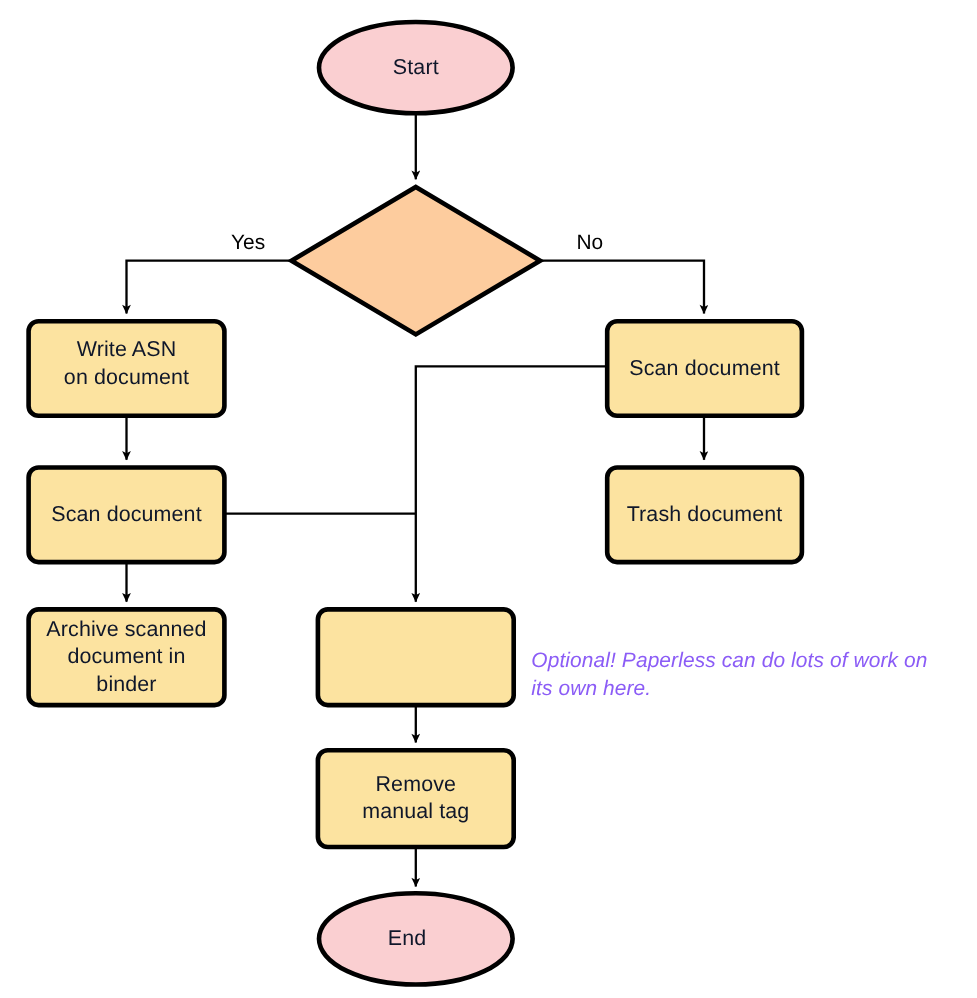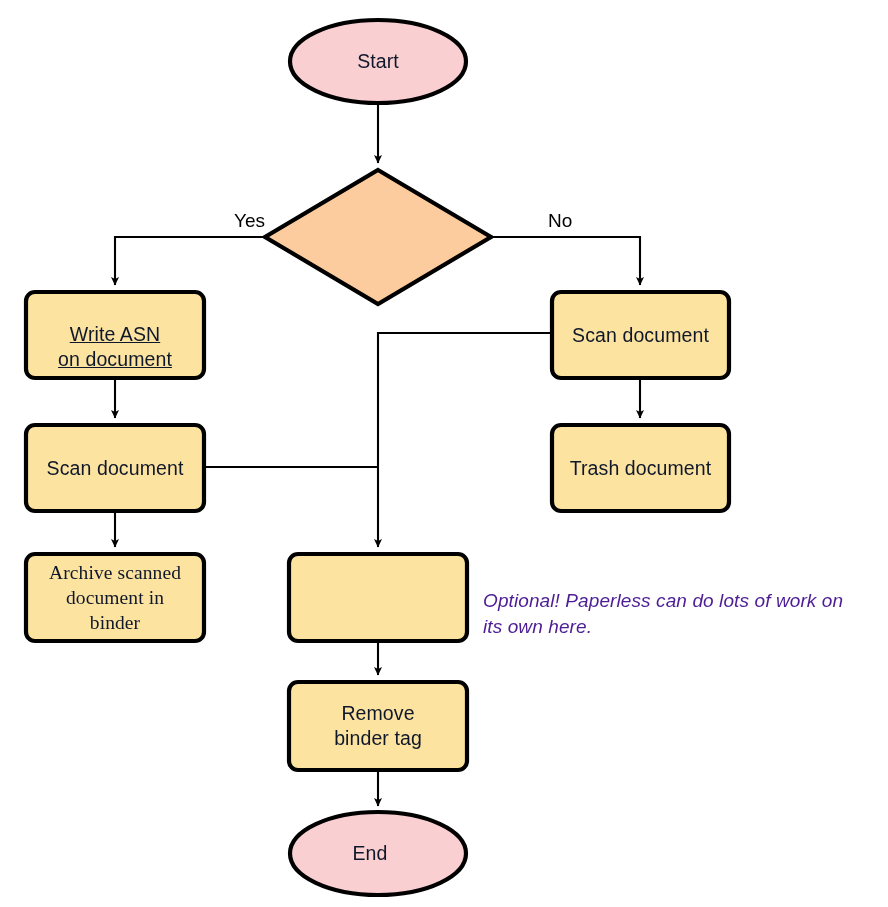--- a/index.html
+++ b/index.html
@@ -36,25 +36,24 @@
     white-space: pre-line;
     pointer-events: none;
     letter-spacing: 0.1px;
   }
   .edge-label {
     position: absolute;
     color: #000000;
     font-size: 19px;
     line-height: 22px;
     white-space: nowrap;
-    margin-left: 24px;
   }
   .annotation {
     position: absolute;
-    color: #4c1d95;
+    color: #8b5cf6;
     font-size: 19px;
     line-height: 26px;
     font-style: italic;
     white-space: pre-line;
     letter-spacing: 0.1px;
   }
 </style>
 </head>
 <body>
 
@@ -107,36 +106,36 @@
     <rect x="289" y="554" width="178" height="87" rx="9" ry="9" fill="#fce3a0" stroke="#000000" stroke-width="4.2"></rect>
 
     <rect x="289" y="682" width="178" height="88" rx="9" ry="9" fill="#fce3a0" stroke="#000000" stroke-width="4.2"></rect>
 
     <ellipse cx="378" cy="853.5" rx="88" ry="41.5" fill="#facfd1" stroke="#000000" stroke-width="4.2"></ellipse>
   </svg>
 
   <div class="node-label" style="left:289px; top:20px; width:178px; height:83px;">Start</div>
 
 
-  <div class="node-label" style="left:26px; top:304px; width:178px; height:86px;text-decoration:underline;">Write ASN
+  <div class="node-label" style="left:26px; top:288px; width:178px; height:86px;">Write ASN
 on document</div>
 
   <div class="node-label" style="left:552px; top:292px; width:177px; height:86px;">Scan document</div>
 
   <div class="node-label" style="left:26px; top:425px; width:178px; height:86px;">Scan document</div>
 
   <div class="node-label" style="left:552px; top:425px; width:177px; height:86px;">Trash document</div>
 
-  <div class="node-label" style="left:26px; top:554px; width:178px; height:87px;font-family:Liberation Serif, serif;">Archive scanned
+  <div class="node-label" style="left:26px; top:554px; width:178px; height:87px;">Archive scanned
 document in
 binder</div>
 
 
   <div class="node-label" style="left:289px; top:682px; width:178px; height:88px;">Remove
-binder tag</div>
+manual tag</div>
 
   <div class="node-label" style="left:281px; top:812px; width:178px; height:83px;">End</div>
 
   <div class="edge-label" style="left:210px; top:210px;">Yes</div>
 
   <div class="edge-label" style="left:524px; top:210px;">No</div>
 
   <div class="annotation" style="left:483px; top:588px; width:400px;">Optional! Paperless can do lots of work on
 its own here.</div>
 

